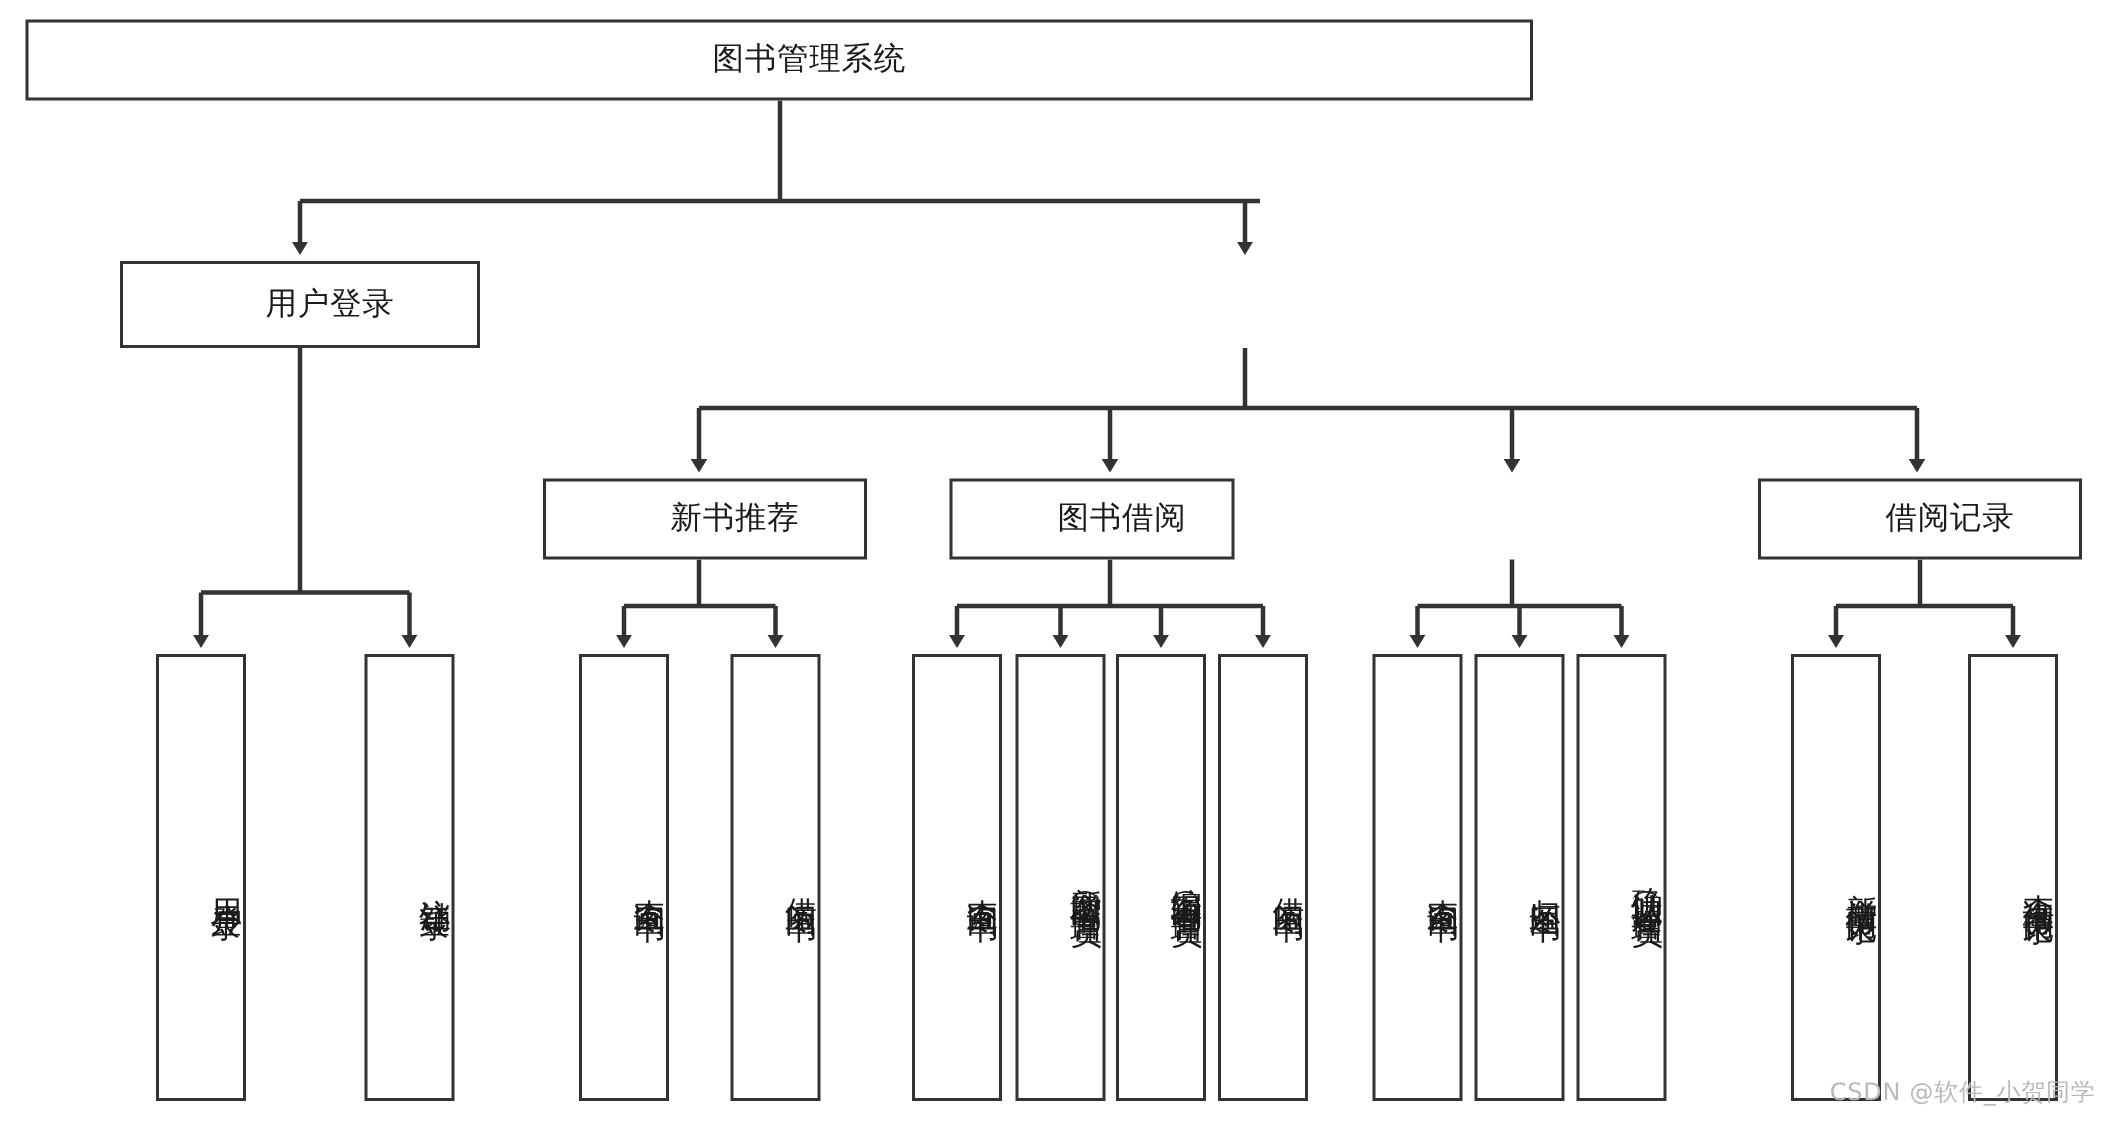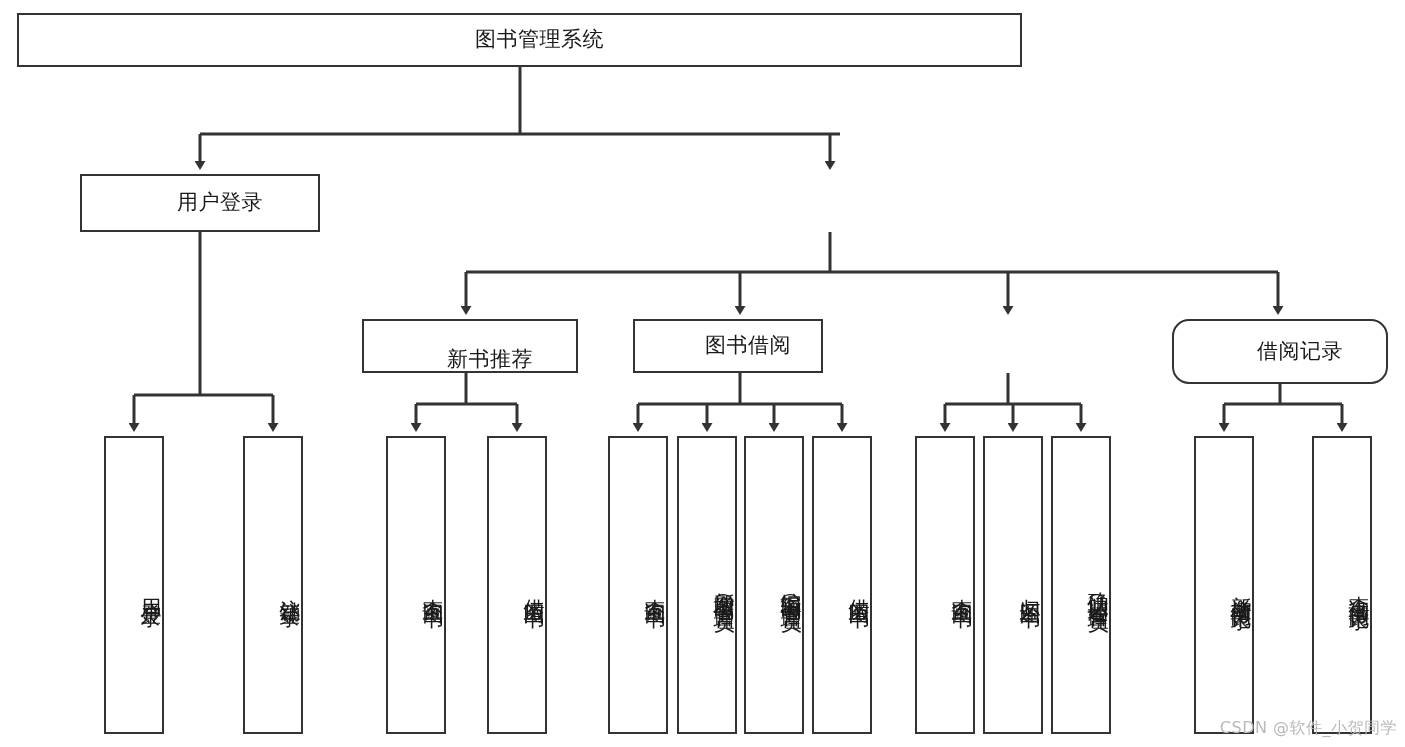--- a/index.html
+++ b/index.html
@@ -124,27 +124,27 @@
   </svg>
 
   <div class="node horiz" id="n-root" style="left: 17px; top: 13px; width: 1005px; height: 54px;">
     <span>图书管理系统</span>
   </div>
 
   <div class="node horiz" id="n-l2-0" style="left: 80px; top: 174px; width: 240px; height: 58px;">
     <span>用户登录</span>
   </div>
 
-  <div class="node horiz" id="n-l3-0" style="left: 362px; top: 319px; width: 216px; height: 54px; align-items: flex-end;">
+  <div class="node horiz" id="n-l3-0" style="left: 362px; top: 319px; width: 216px; height: 54px;">
     <span>新书推荐</span>
   </div>
   <div class="node horiz" id="n-l3-1" style="left: 633px; top: 319px; width: 190px; height: 54px;">
     <span>图书借阅</span>
   </div>
-  <div class="node horiz" id="n-l3-3" style="left: 1172px; top: 319px; width: 216px; height: 65px; border-radius: 17px;">
+  <div class="node horiz" id="n-l3-3" style="left: 1172px; top: 319px; width: 216px; height: 54px;">
     <span>借阅记录</span>
   </div>
 
   <div class="node vert" id="n-lf-0" style="left: 104px; top: 436px; width: 60px; height: 298px;">
     <span class="vtext">用户登录</span>
   </div>
   <div class="node vert" id="n-lf-1" style="left: 243px; top: 436px; width: 60px; height: 298px;">
     <span class="vtext">注销登录</span>
   </div>
   <div class="node vert" id="n-lf-2" style="left: 386px; top: 436px; width: 60px; height: 298px;">

